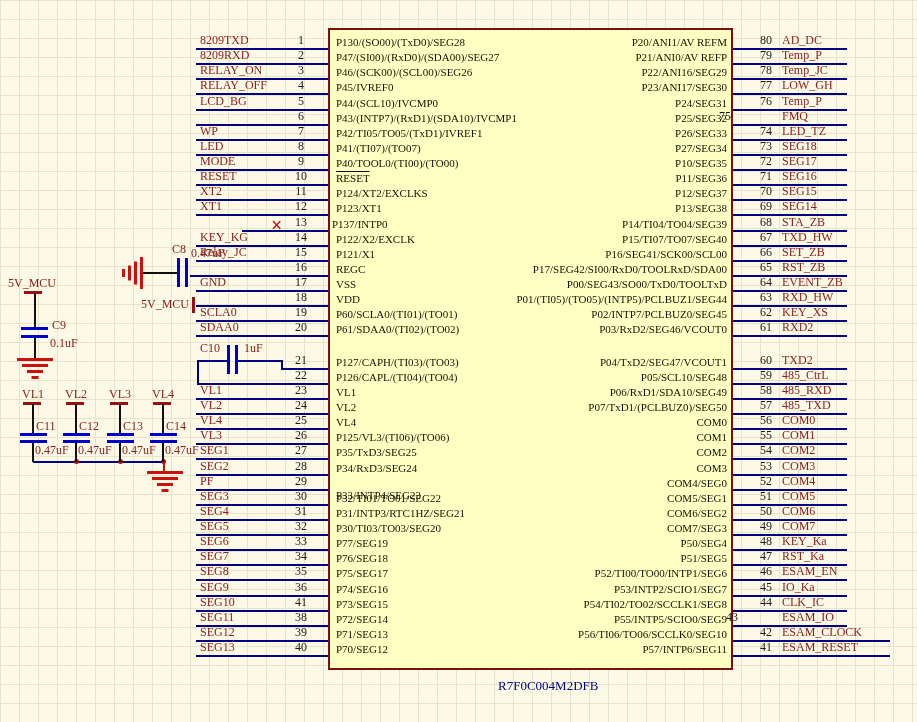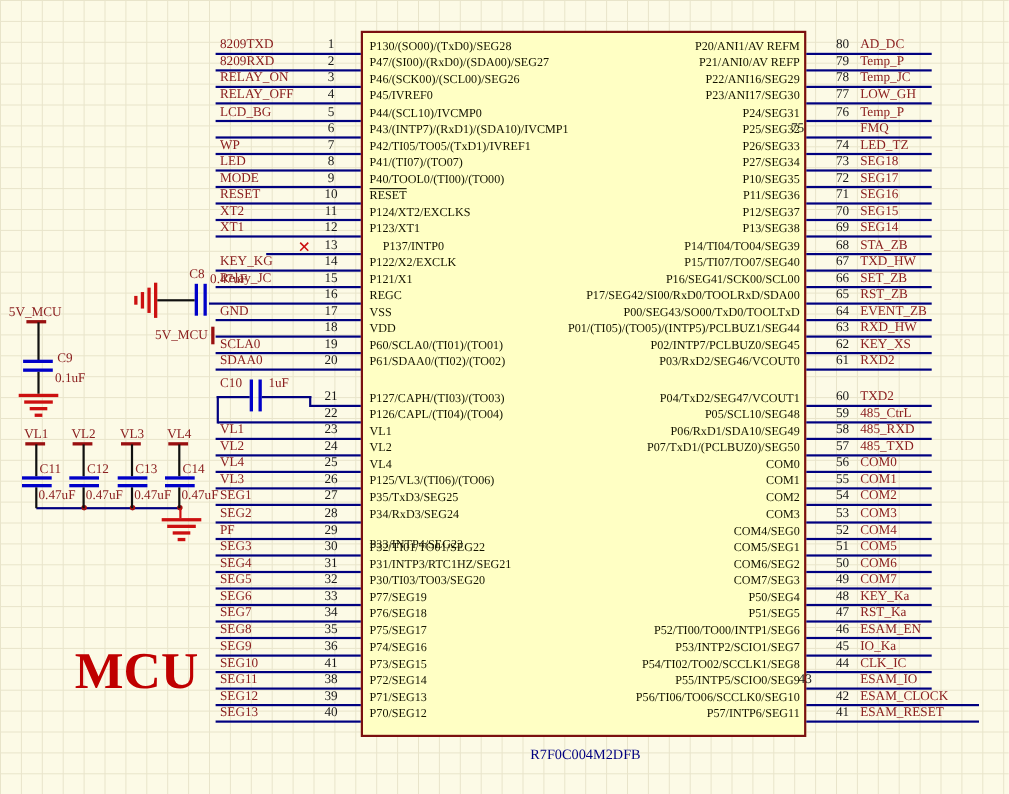--- a/index.html
+++ b/index.html
@@ -39,21 +39,21 @@
   .gnd i:nth-child(2){top:6px;width:26px;}
   .gnd i:nth-child(3){top:12px;width:16px;}
   .gnd i:nth-child(4){top:18px;width:7px;}
   .gndside{position:absolute;width:23px;height:32px;}
   .gndside i{position:absolute;background:#CC1010;width:3px;top:50%;transform:translateY(-50%);}
   .gndside i:nth-child(1){left:19px;height:32px;}
   .gndside i:nth-child(2){left:13px;height:23px;}
   .gndside i:nth-child(3){left:7px;height:15px;}
   .gndside i:nth-child(4){left:1px;height:8px;}
   .mcu-title{position:absolute;left:68px;top:582px;font-weight:bold;font-size:47px;color:#C00000;line-height:56px;}
-  .partnum{position:absolute;left:482px;top:678px;font-size:13px;color:#000080;line-height:15px;}
+  .partnum{position:absolute;left:498px;top:678px;font-size:13px;color:#000080;line-height:15px;}
 </style>
 </head>
 <body>
 
 <div class="canvas">
 
   <div class="ic"></div>
 
   <div id="lrows">
       <div class="wire" style="left: 196px; top: 48px; width: 132px;"></div>
@@ -300,21 +300,21 @@
       <div class="fn" style="left: 336px; top: 65px;">P46/(SCK00)/(SCL00)/SEG26</div>
       <div class="fn" style="left: 336px; top: 80px;">P45/IVREF0</div>
       <div class="fn" style="left: 336px; top: 96px;">P44/(SCL10)/IVCMP0</div>
       <div class="fn" style="left: 336px; top: 111px;">P43/(INTP7)/(RxD1)/(SDA10)/IVCMP1</div>
       <div class="fn" style="left: 336px; top: 126px;">P42/TI05/TO05/(TxD1)/IVREF1</div>
       <div class="fn" style="left: 336px; top: 141px;">P41/(TI07)/(TO07)</div>
       <div class="fn" style="left: 336px; top: 156px;">P40/TOOL0/(TI00)/(TO00)</div>
       <div class="fn ovl" style="left: 336px; top: 171px;">RESET</div>
       <div class="fn" style="left: 336px; top: 186px;">P124/XT2/EXCLKS</div>
       <div class="fn" style="left: 336px; top: 201px;">P123/XT1</div>
-      <div class="fn" style="left: 348px; top: 217px; text-align: right;">P137/INTP0</div>
+      <div class="fn" style="left: 332px; top: 217px; text-align: right;">P137/INTP0</div>
       <div class="fn" style="left: 336px; top: 232px;">P122/X2/EXCLK</div>
       <div class="fn" style="left: 336px; top: 247px;">P121/X1</div>
       <div class="fn" style="left: 336px; top: 262px;">REGC</div>
       <div class="fn" style="left: 336px; top: 277px;">VSS</div>
       <div class="fn" style="left: 336px; top: 292px;">VDD</div>
       <div class="fn" style="left: 336px; top: 307px;">P60/SCLA0/(TI01)/(TO01)</div>
       <div class="fn" style="left: 336px; top: 322px;">P61/SDAA0/(TI02)/(TO02)</div>
       <div class="fn" style="left: 336px; top: 355px;">P127/CAPH/(TI03)/(TO03)</div>
       <div class="fn" style="left: 336px; top: 370px;">P126/CAPL/(TI04)/(TO04)</div>
       <div class="fn" style="left: 336px; top: 385px;">VL1</div>
@@ -465,15 +465,14 @@
       <div class="netlabel vlc" style="left: 148px; top: 387px; width: 30px;">VL4</div>
       <div class="pbar" style="left: 153px; top: 402px;"></div>
       <div class="wireV" style="left: 162px; top: 404px; height: 29px;"></div>
       <div class="plateH" style="left: 150px; top: 433px;"></div>
       <div class="plateH" style="left: 150px; top: 440px;"></div>
       <div class="wireV" style="left: 162px; top: 443px; height: 19px;"></div>
       <div class="refdes" style="left: 166px; top: 420px;">C14</div>
       <div class="refdes" style="left: 165px; top: 444px;">0.47uF</div>
     </div>
 
-  <div class="mcu-title">MCU</div>
   <div class="partnum">R7F0C004M2DFB</div>
 </div>
 
 </body></html>

